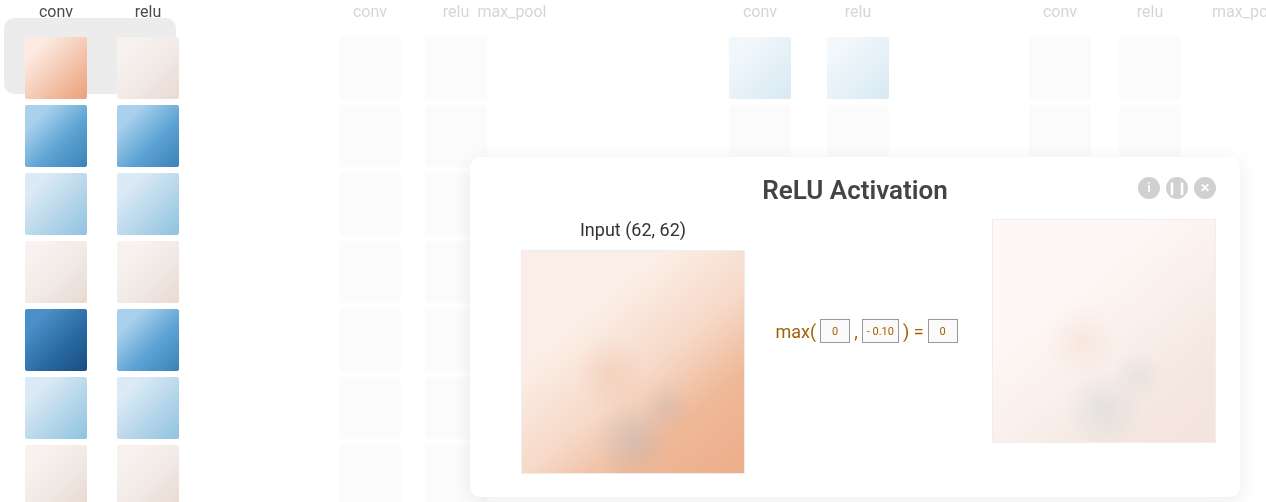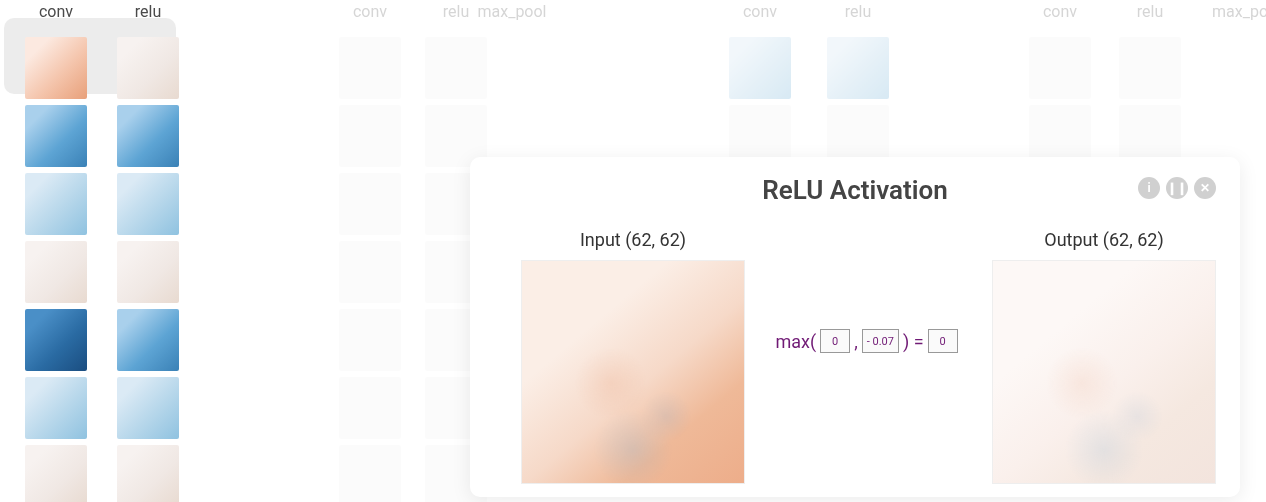--- a/index.html
+++ b/index.html
@@ -94,21 +94,21 @@
       height: 340px;
       background: #fff;
       border-radius: 10px;
       box-shadow: 0 4px 20px rgba(0, 0, 0, 0.08);
       z-index: 10;
       padding: 18px 24px;
     }
     .modal-header {
       position: relative;
       text-align: center;
-      margin-bottom: 24px;
+      margin-bottom: 14px;
     }
     .modal-title {
       font-size: 26px;
       font-weight: 600;
       color: #444;
     }
     .modal-controls {
       position: absolute;
       right: 0;
       top: 2px;
@@ -166,21 +166,21 @@
     }
     .output-map .map-noise {
       opacity: 0.25;
     }
     .formula {
       flex: 1;
       display: flex;
       align-items: center;
       justify-content: center;
       font-size: 18px;
-      color: #701a75;
+      color: #a16207;
       margin-top: 100px;
       white-space: nowrap;
     }
     .formula-box {
       display: inline-flex;
       align-items: center;
       justify-content: center;
       min-width: 30px;
       height: 24px;
       border: 1px solid #999;
@@ -286,24 +286,23 @@
     <div class="panel">
       <div class="panel-title">Input (62, 62)</div>
       <div class="activation-map input-map">
         <div class="map-noise"></div>
       </div>
     </div>
     <div class="formula">
       <span>max(</span>
       <span class="formula-box">0</span>
       <span>,</span>
-      <span class="formula-box">- 0.07</span>
+      <span class="formula-box">- 0.10</span>
       <span>) =</span>
       <span class="formula-box">0</span>
     </div>
     <div class="panel">
-      <div class="panel-title">Output (62, 62)</div>
       <div class="activation-map output-map">
         <div class="map-noise"></div>
       </div>
     </div>
   </div>
 </div>
 
 </body></html>

